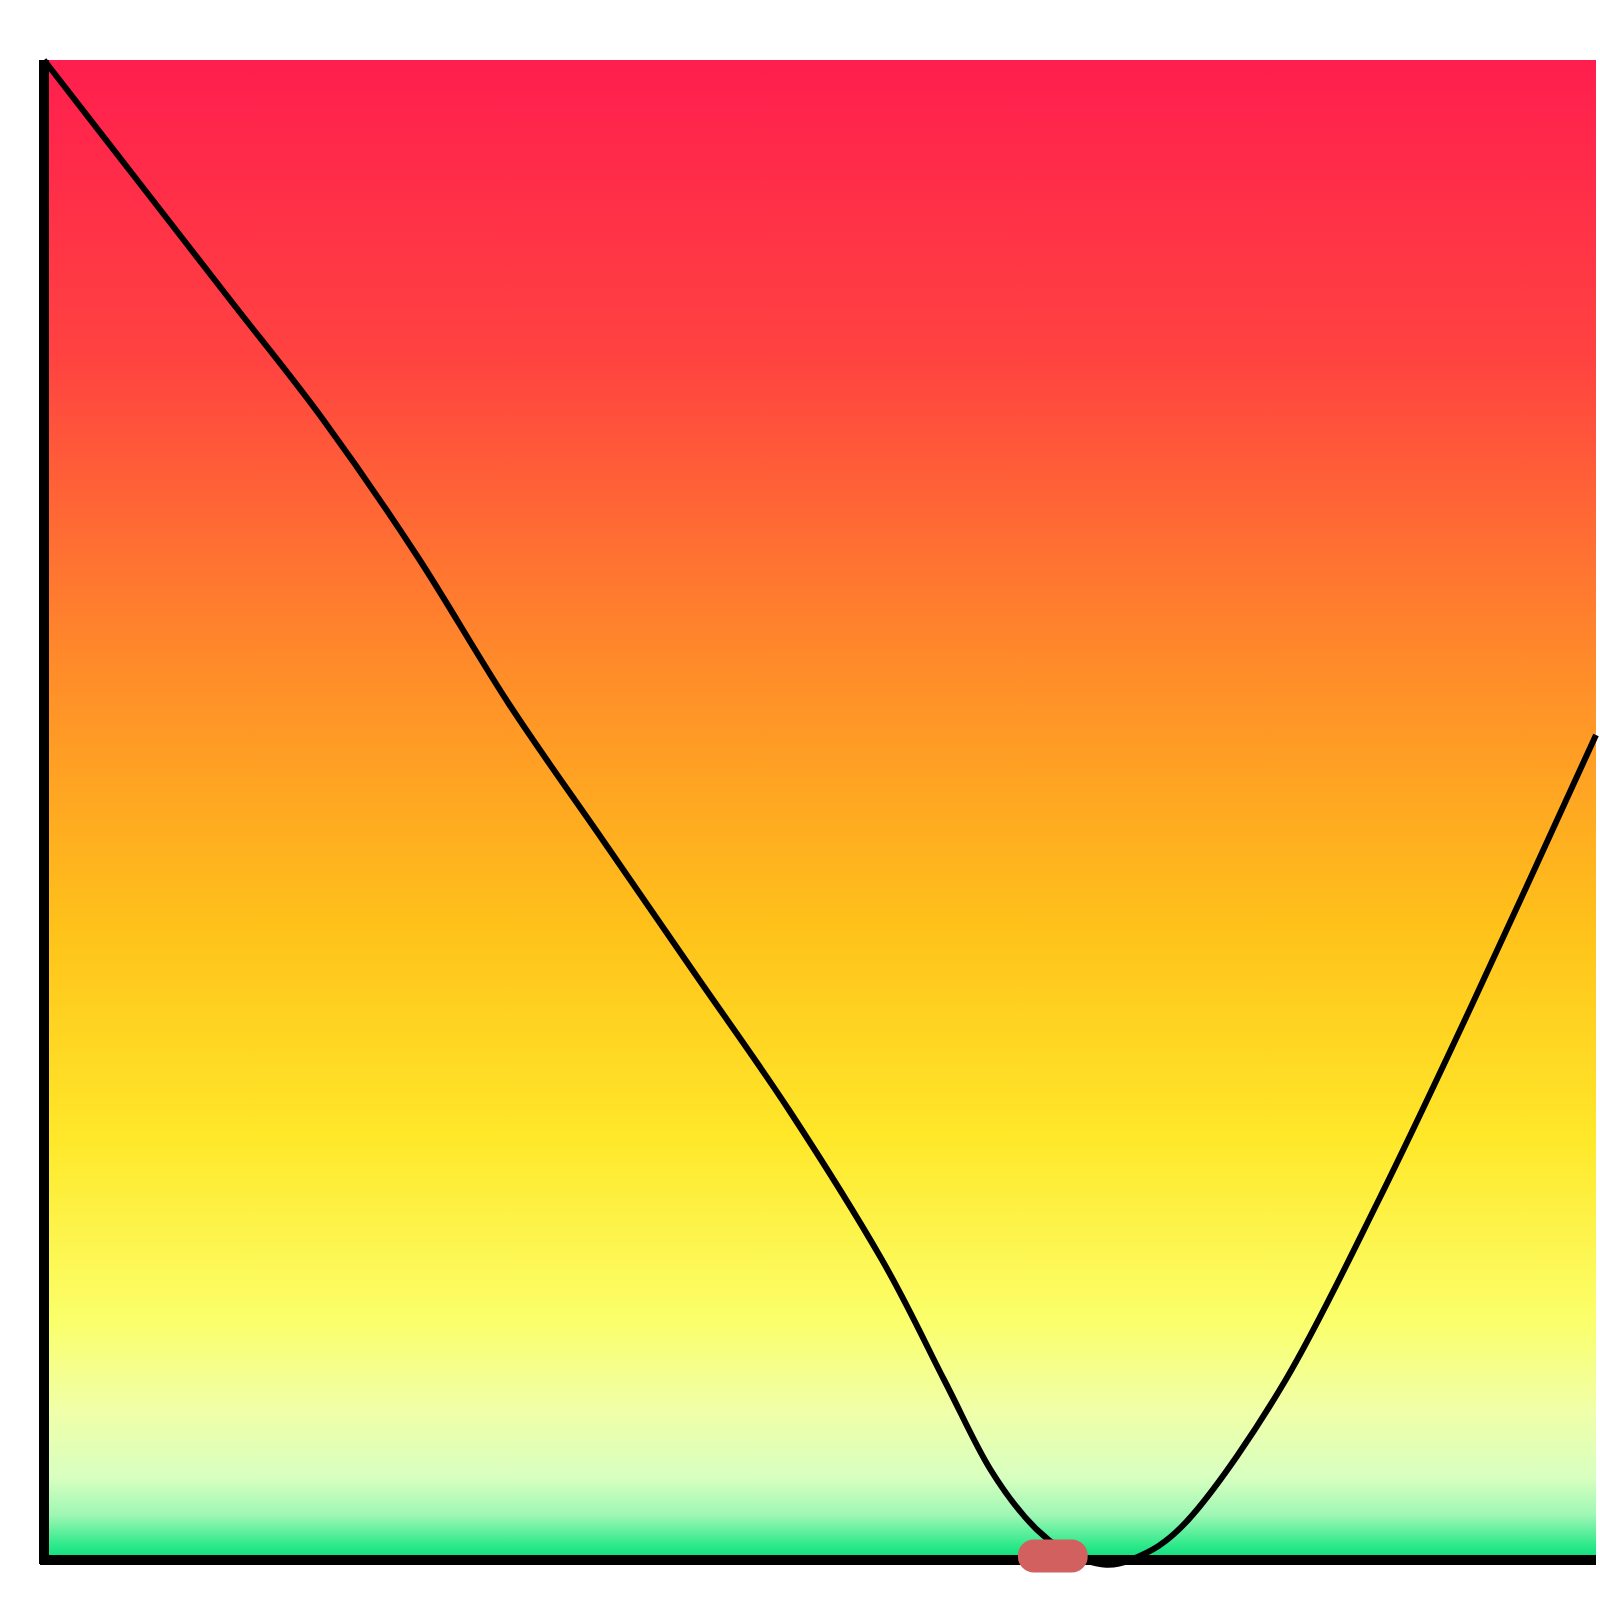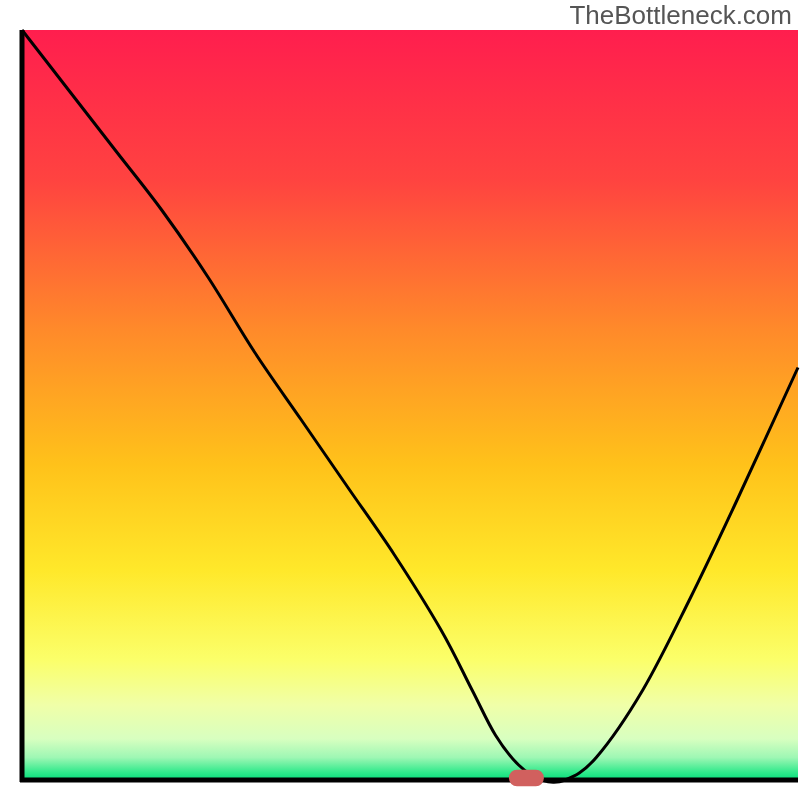--- a/index.html
+++ b/index.html
@@ -29,21 +29,20 @@
     z-index: 5;
   }
   svg {
     display: block;
   }
 </style>
 </head>
 <body>
 
 <div class="frame">
-  <div class="watermark">TheBottleneck.com</div>
 
   <svg id="chart-svg" width="800" height="800">
     <defs>
       <linearGradient id="bg-grad" x1="0" y1="0" x2="0" y2="1">
           <stop offset="0%" stop-color="#ff1e4e"></stop>
           <stop offset="20%" stop-color="#ff4340"></stop>
           <stop offset="40%" stop-color="#ff8a2a"></stop>
           <stop offset="57.99999999999999%" stop-color="#ffc21a"></stop>
           <stop offset="72%" stop-color="#ffe82a"></stop>
           <stop offset="84%" stop-color="#fbff6a"></stop>

